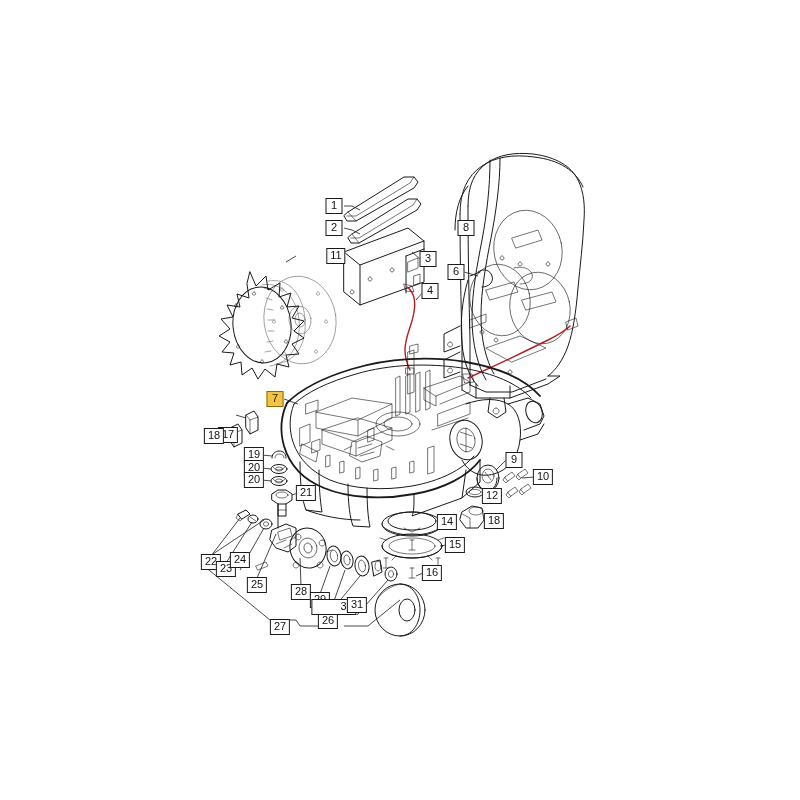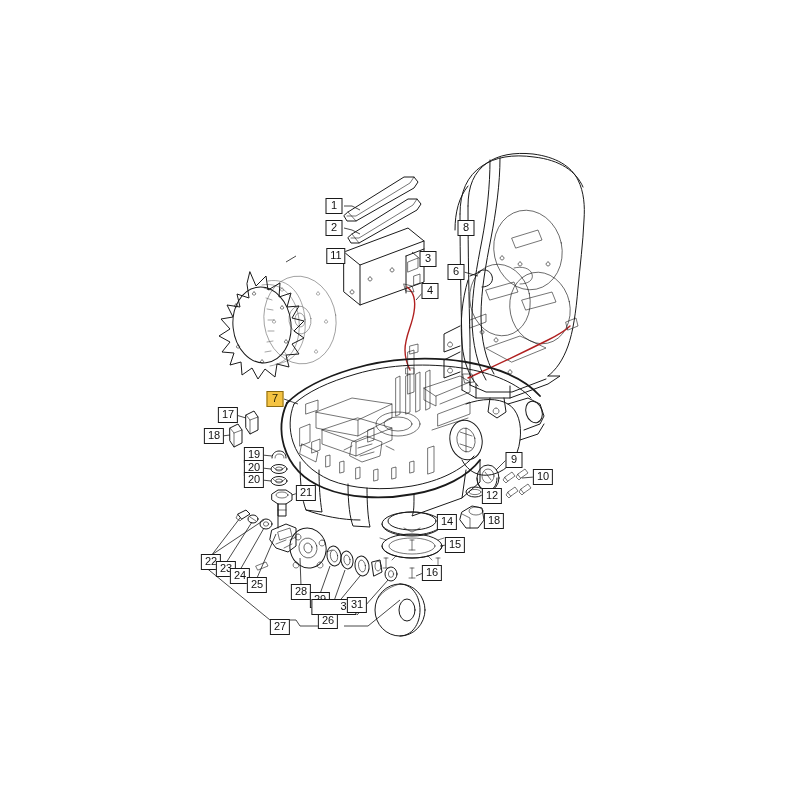--- a/index.html
+++ b/index.html
@@ -396,29 +396,29 @@
       <div class="callout hl" style="left: 275px; top: 399px;">7</div>
       <div class="callout" style="left: 466px; top: 228px;">8</div>
       <div class="callout" style="left: 514px; top: 460px;">9</div>
       <div class="callout" style="left: 543px; top: 477px;">10</div>
       <div class="callout" style="left: 305px; top: 256px; margin-left: 31px;">11</div>
       <div class="callout" style="left: 492px; top: 496px;">12</div>
       <div class="callout" style="left: 494px; top: 521px;">18</div>
       <div class="callout" style="left: 447px; top: 522px;">14</div>
       <div class="callout" style="left: 455px; top: 545px;">15</div>
       <div class="callout" style="left: 432px; top: 573px;">16</div>
-      <div class="callout" style="left: 228px; top: 415px;">17</div>
+      <div class="callout" style="left: 228px; top: 435px;">17</div>
       <div class="callout" style="left: 214px; top: 436px; text-align: right;">18</div>
       <div class="callout" style="left: 254px; top: 455px;">19</div>
       <div class="callout" style="left: 254px; top: 468px;">20</div>
       <div class="callout" style="left: 254px; top: 480px;">20</div>
       <div class="callout" style="left: 306px; top: 493px;">21</div>
       <div class="callout" style="left: 211px; top: 562px;">22</div>
       <div class="callout" style="left: 226px; top: 569px;">23</div>
-      <div class="callout" style="left: 240px; top: 576px;">24</div>
+      <div class="callout" style="left: 240px; top: 560px;">24</div>
       <div class="callout" style="left: 257px; top: 585px;">25</div>
       <div class="callout" style="left: 328px; top: 621px;">26</div>
       <div class="callout" style="left: 280px; top: 627px;">27</div>
       <div class="callout" style="left: 301px; top: 592px;">28</div>
       <div class="callout" style="left: 320px; top: 600px;">29</div>
       <div class="callout" style="left: 334px; top: 607px; padding-left: 28px;">30</div>
       <div class="callout" style="left: 357px; top: 605px;">31</div>
     </div>
 
 </div>

